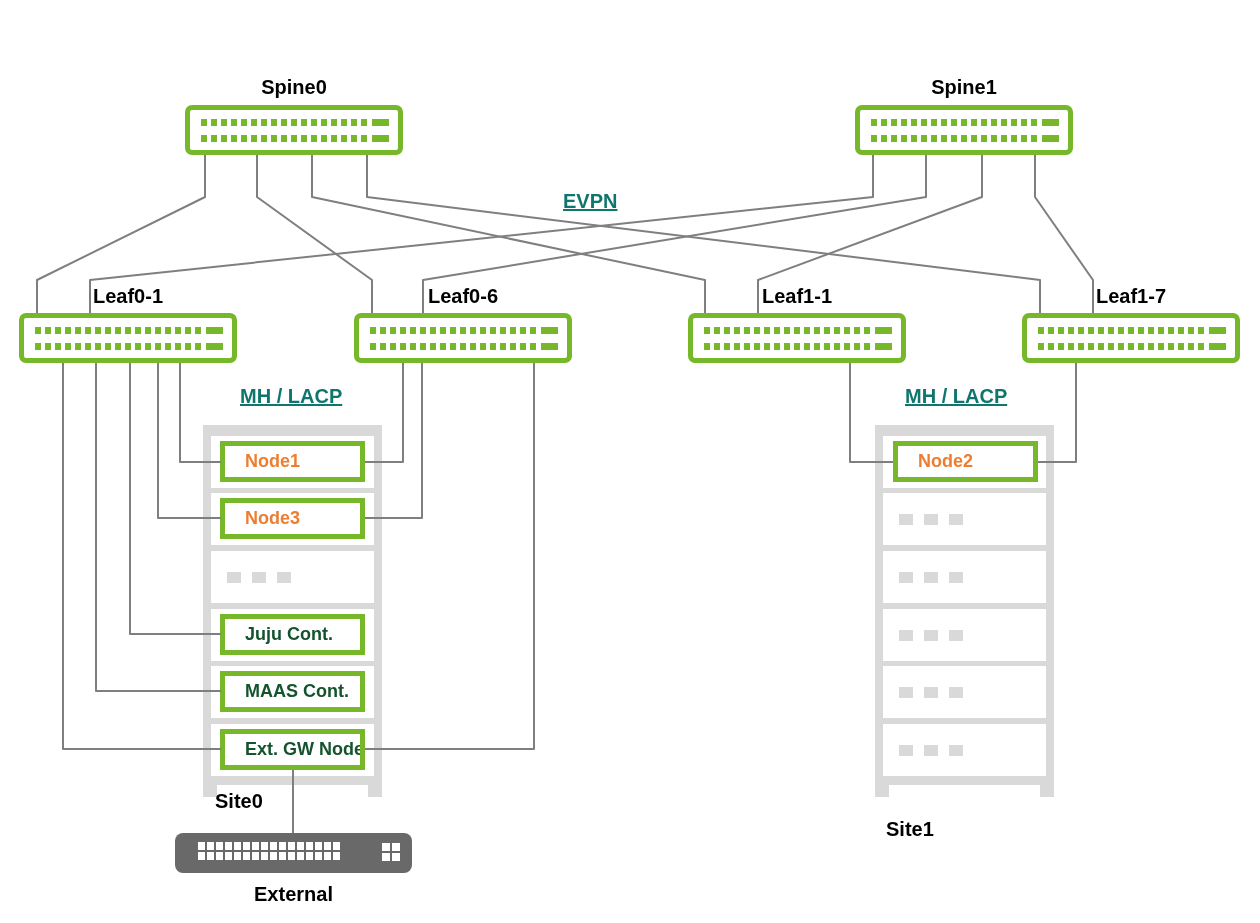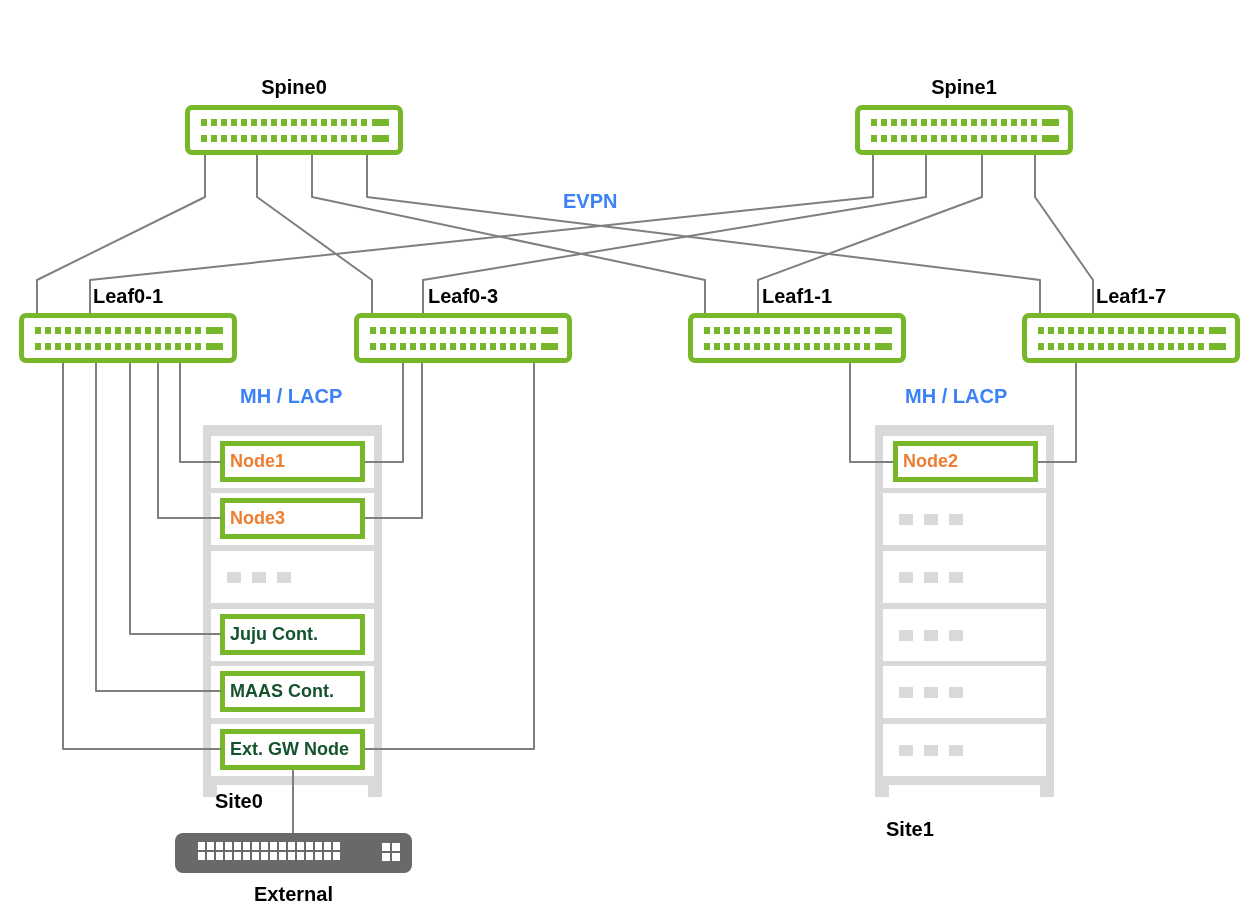--- a/index.html
+++ b/index.html
@@ -2,39 +2,39 @@
 <html><head>
 <meta charset="utf-8">
 <style>
   html,body{margin:0;padding:0;background:#fff;}
   .canvas{position:relative;width:1260px;height:923px;background:#ffffff;overflow:hidden;
           font-family:"Liberation Sans",sans-serif;}
 
   
   .lbl{position:absolute;font-weight:bold;font-size:20px;color:#000;white-space:nowrap;}
   .ctr{text-align:center;}
-  .green-lbl{color:#3b82f6;}
+  .green-lbl{color:#0f766e;text-decoration:underline;}
 
   
   .switch{position:absolute;width:218px;height:50px;box-sizing:border-box;background:#fff;
           border:5px solid #76B82A;border-radius:7px;}
   .prow{position:absolute;left:11px;width:168px;height:7px;
         background:repeating-linear-gradient(90deg,#76B82A 0 6px,transparent 6px 10px);}
   .r1{top:9px}.r2{top:25px}
   .pdash{position:absolute;right:9px;width:17px;height:7px;background:#76B82A;}
   .d1{top:9px}.d2{top:25px}
 
   
   .rack{position:absolute;width:179px;height:360px;background:#D9D9D9;}
   .slot{position:absolute;left:8px;width:163px;height:52px;background:#ffffff;}
   .foot{position:absolute;bottom:-12px;width:14px;height:12px;background:#D9D9D9;}
   .fl{left:0}.fr{right:0}
   .nodebox{position:absolute;left:9px;top:5px;width:145px;height:41px;box-sizing:border-box;
            background:#fff;border:5px solid #76B82A;font-weight:bold;font-size:18px;
-           line-height:30px;padding-left:5px;white-space:nowrap;overflow:hidden;}
+           line-height:30px;padding-left:20px;white-space:nowrap;overflow:hidden;}
   .t-orange{color:#ED7D31;}
   .t-blue{color:#14532d;}
   .vents{position:absolute;left:16px;top:21px;width:64px;height:11px;
          background:repeating-linear-gradient(90deg,#D9D9D9 0 14px,transparent 14px 25px);}
 
   
   .extsw{position:absolute;left:175px;top:833px;width:237px;height:40px;background:#696969;
          border-radius:8px;}
   .extrow{position:absolute;left:23px;width:142px;height:8px;
           background:repeating-linear-gradient(90deg,#fff 0 7px,transparent 7px 9px);}
@@ -115,21 +115,21 @@
   </div>
 
   <div class="lbl ctr" style="left:19px;top:285px;width:218px">Leaf0-1</div>
   <div class="switch" style="left:19px;top:313px">
     <i class="prow r1"></i>
       <i class="pdash d1"></i>
       <i class="prow r2"></i>
       <i class="pdash d2"></i>
   </div>
 
-  <div class="lbl ctr" style="left:354px;top:285px;width:218px">Leaf0-3</div>
+  <div class="lbl ctr" style="left:354px;top:285px;width:218px">Leaf0-6</div>
   <div class="switch" style="left:354px;top:313px">
     <i class="prow r1"></i>
       <i class="pdash d1"></i>
       <i class="prow r2"></i>
       <i class="pdash d2"></i>
   </div>
 
   <div class="lbl ctr" style="left:688px;top:285px;width:218px">Leaf1-1</div>
   <div class="switch" style="left:688px;top:313px">
     <i class="prow r1"></i>

